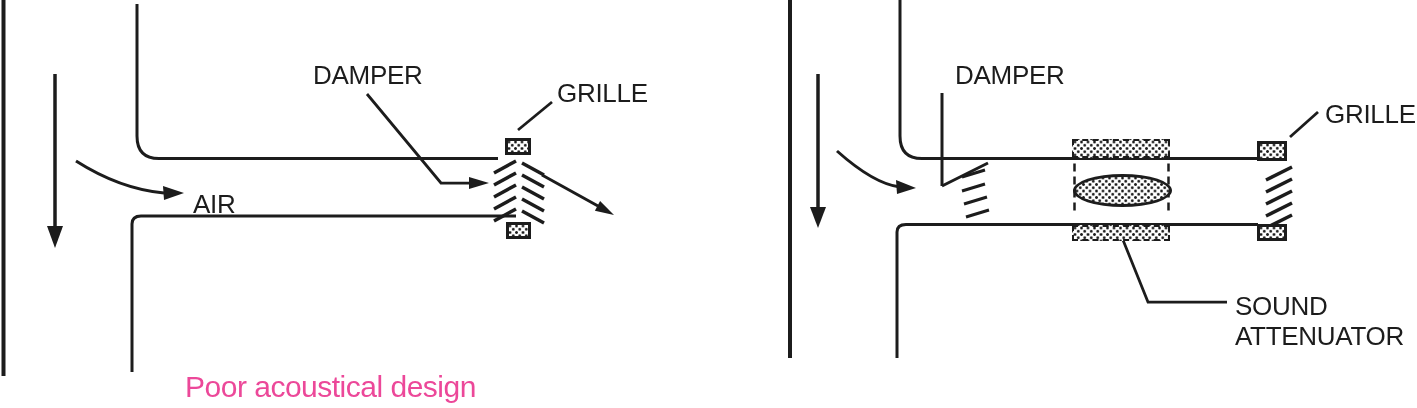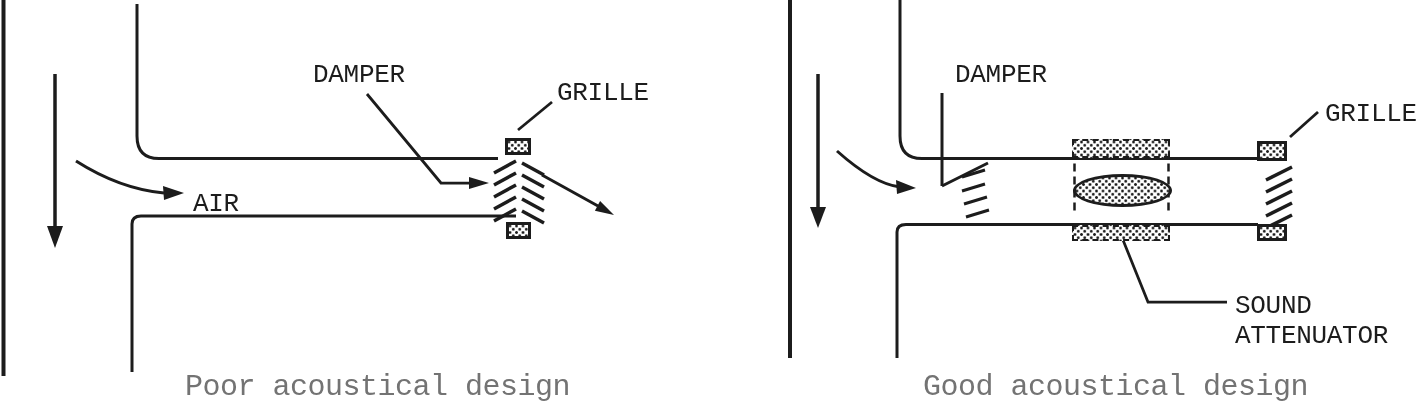--- a/index.html
+++ b/index.html
@@ -1,39 +1,39 @@
 <!DOCTYPE html>
 <html><head>
 <meta charset="utf-8">
 <style>
   html,body{margin:0;padding:0;background:#fff;}
   .canvas{
     position:relative;
     width:1417px;height:408px;
     background:#ffffff;
-    font-family:Liberation Mono, monospace;
+    font-family:Liberation Sans, sans-serif;
     color:#1c1c1c;
     overflow:hidden;
   }
   .canvas svg{position:absolute;left:0;top:0;}
   .lbl{
     position:absolute;
     font-size:26px;
     letter-spacing:-0.3px;
     line-height:30px;
     white-space:nowrap;
     color:#1c1c1c;
   }
   .caption{
     position:absolute;
     font-size:30px;
     letter-spacing:-0.5px;
     line-height:32px;
     white-space:nowrap;
-    color:#737373;
+    color:#ec4899;
   }
   .stip{
     background-color:#fff;
     background-image:
       radial-gradient(#1c1c1c 1.2px, transparent 1.45px),
       radial-gradient(#1c1c1c 1.2px, transparent 1.45px);
     background-size:6.5px 6.5px;
     background-position:1px 1px, 4.25px 4.25px;
   }
   .block{position:absolute;box-sizing:border-box;}
@@ -148,15 +148,14 @@
 
   <div class="lbl" style="left:313px;top:60px;">DAMPER</div>
   <div class="lbl" style="left:557px;top:78px;">GRILLE</div>
   <div class="lbl" style="left:193px;top:174px;margin-top:15px;">AIR</div>
   <div class="caption" style="left:185px;top:371px;">Poor acoustical design</div>
 
   <div class="lbl" style="left:955px;top:60px;">DAMPER</div>
   <div class="lbl" style="left:1325px;top:99px;">GRILLE</div>
   <div class="lbl" style="left:1235px;top:291px;">SOUND</div>
   <div class="lbl" style="left:1235px;top:321px;">ATTENUATOR</div>
-  <div class="caption" style="left:923px;top:371px;">Good acoustical design</div>
 
 </div>
 
 </body></html>

